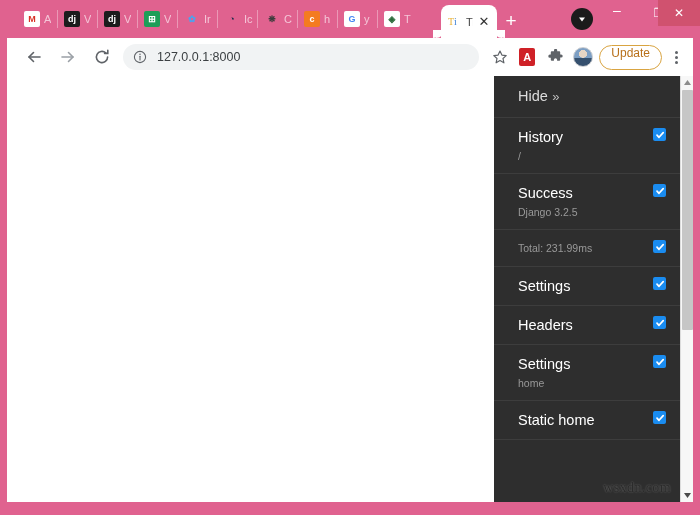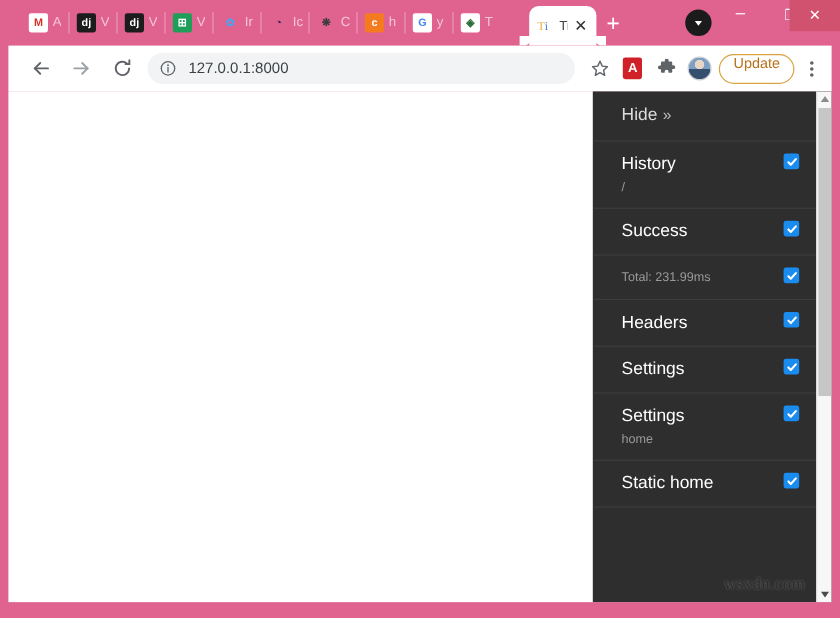--- a/index.html
+++ b/index.html
@@ -405,44 +405,45 @@
             <div class="ddt-title">History</div>
             <div class="ddt-sub">/</div>
             <div class="ddt-check" style="background: rgb(26, 140, 240);">
               <svg width="10" height="10" viewBox="0 0 10 10" fill="none" stroke="#fff" stroke-width="1.7" stroke-linecap="round" stroke-linejoin="round">
                 <path d="M2 5.2 L4 7.3 L8.2 2.6"></path>
               </svg>
             </div>
           </div>
           <div class="ddt-row">
             <div class="ddt-title">Success</div>
+            <div class="ddt-sub">Django 3.2.5</div>
             <div class="ddt-check" style="background: rgb(26, 140, 240);">
               <svg width="10" height="10" viewBox="0 0 10 10" fill="none" stroke="#fff" stroke-width="1.7" stroke-linecap="round" stroke-linejoin="round">
                 <path d="M2 5.2 L4 7.3 L8.2 2.6"></path>
               </svg>
             </div>
           </div>
           <div class="ddt-row">
             <div class="ddt-sub">Total: 231.99ms</div>
             <div class="ddt-check" style="background: rgb(26, 140, 240);">
               <svg width="10" height="10" viewBox="0 0 10 10" fill="none" stroke="#fff" stroke-width="1.7" stroke-linecap="round" stroke-linejoin="round">
                 <path d="M2 5.2 L4 7.3 L8.2 2.6"></path>
               </svg>
             </div>
           </div>
           <div class="ddt-row">
+            <div class="ddt-title">Settings</div>
+            <div class="ddt-check" style="background: rgb(26, 140, 240);">
+              <svg width="10" height="10" viewBox="0 0 10 10" fill="none" stroke="#fff" stroke-width="1.7" stroke-linecap="round" stroke-linejoin="round">
+                <path d="M2 5.2 L4 7.3 L8.2 2.6"></path>
+              </svg>
+            </div>
+          </div>
+          <div class="ddt-row">
             <div class="ddt-title">Headers</div>
-            <div class="ddt-check" style="background: rgb(26, 140, 240);">
-              <svg width="10" height="10" viewBox="0 0 10 10" fill="none" stroke="#fff" stroke-width="1.7" stroke-linecap="round" stroke-linejoin="round">
-                <path d="M2 5.2 L4 7.3 L8.2 2.6"></path>
-              </svg>
-            </div>
-          </div>
-          <div class="ddt-row">
-            <div class="ddt-title">Settings</div>
             <div class="ddt-check" style="background: rgb(26, 140, 240);">
               <svg width="10" height="10" viewBox="0 0 10 10" fill="none" stroke="#fff" stroke-width="1.7" stroke-linecap="round" stroke-linejoin="round">
                 <path d="M2 5.2 L4 7.3 L8.2 2.6"></path>
               </svg>
             </div>
           </div>
           <div class="ddt-row">
             <div class="ddt-title">Settings</div>
             <div class="ddt-sub">home</div>
             <div class="ddt-check" style="background: rgb(26, 140, 240);">

